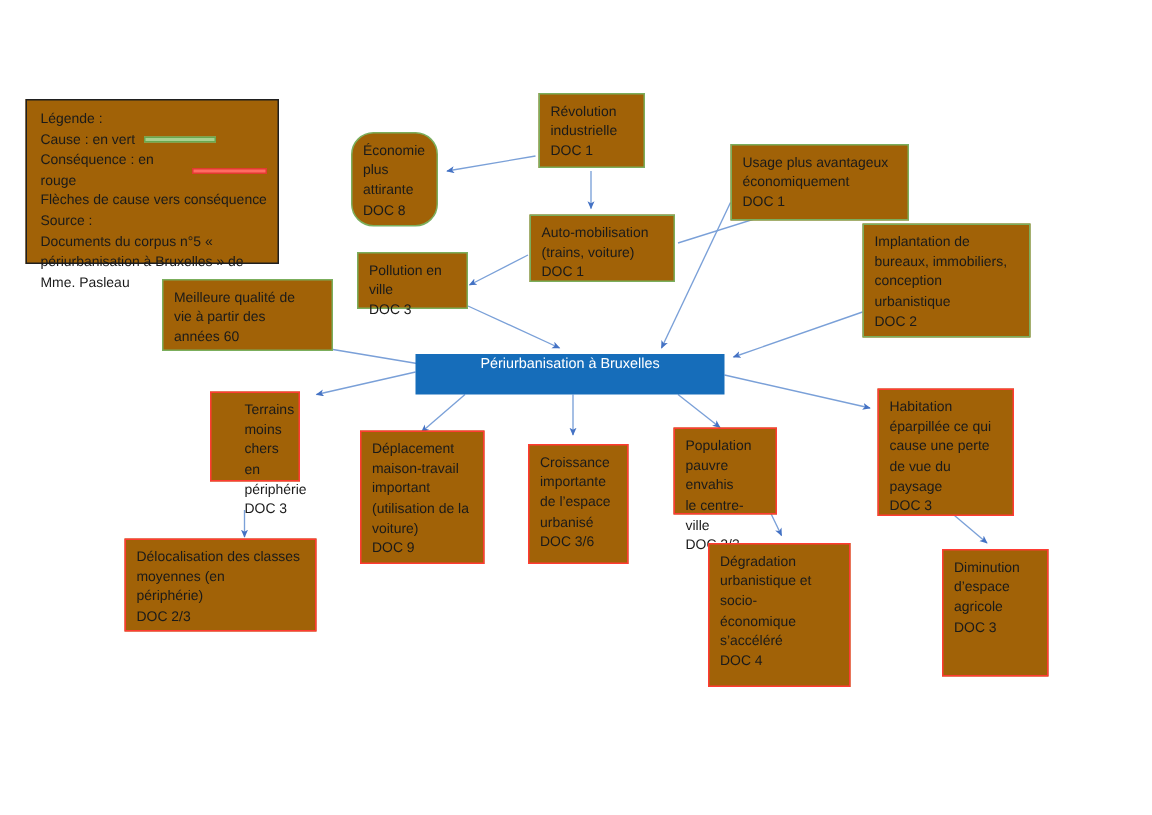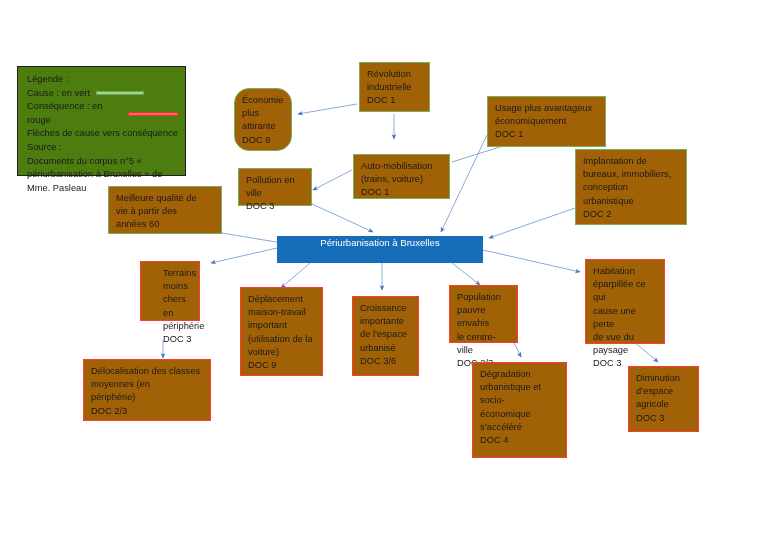--- a/index.html
+++ b/index.html
@@ -48,21 +48,21 @@
     text-align: center;
   }
   #legend {
     position: absolute;
     left: 17px;
     top: 66px;
     width: 169px;
     height: 110px;
     box-sizing: border-box;
     border: 1.4px solid #1f1f1f;
-    background: #4d7c0f;
+    background: #a16207;
     font-size: 9.3px;
     line-height: 13.6px;
     color: #1a1a1a;
     padding: 6px 7px 10px 9px;
     z-index: 4;
   }
   .legend-line { display: flex; align-items: center; }
   .swatch {
     display: inline-block;
     height: 4px;
@@ -146,21 +146,21 @@
 
   <div class="node cause" style="left:234px; top:88px; width:58px; height:63px;border-radius:15px;">Économie
 plus
 attirante
 DOC 8</div>
 
   <div class="node cause" style="left:487px; top:96px; width:119px; height:51px;">Usage plus avantageux
 économiquement
 DOC 1</div>
 
-  <div class="node cause" style="left:353px; top:143px; width:97px; height:45px;margin-top:11px;">Auto-mobilisation
+  <div class="node cause" style="left:353px; top:143px; width:97px; height:45px;">Auto-mobilisation
 (trains, voiture)
 DOC 1</div>
 
   <div class="node cause" style="left:575px; top:149px; width:112px; height:76px;">Implantation de
 bureaux, immobiliers,
 conception
 urbanistique
 DOC 2</div>
 
   <div class="node cause" style="left:238px; top:168px; width:74px; height:38px;">Pollution en
@@ -200,25 +200,25 @@
 le centre-ville
 DOC 2/3</div>
 
   <div class="node effect" style="left:472px; top:362px; width:95px; height:96px;">Dégradation
 urbanistique et
 socio-
 économique
 s’accéléré
 DOC 4</div>
 
-  <div class="node effect" style="left:585px; top:259px; width:80px; height:85px;">Habitation
+  <div class="node effect" style="left:585px; top:259px; width:91px; height:85px;">Habitation
 éparpillée ce qui
 cause une perte
 de vue du
 paysage
 DOC 3</div>
 
-  <div class="node effect" style="left:628px; top:366px; width:71px; height:66px;">Diminution
+  <div class="node effect" style="left:628px; top:366px; width:71px; height:85px;">Diminution
 d’espace
 agricole
 DOC 3</div>
 
 </div>
 
 </body></html>

